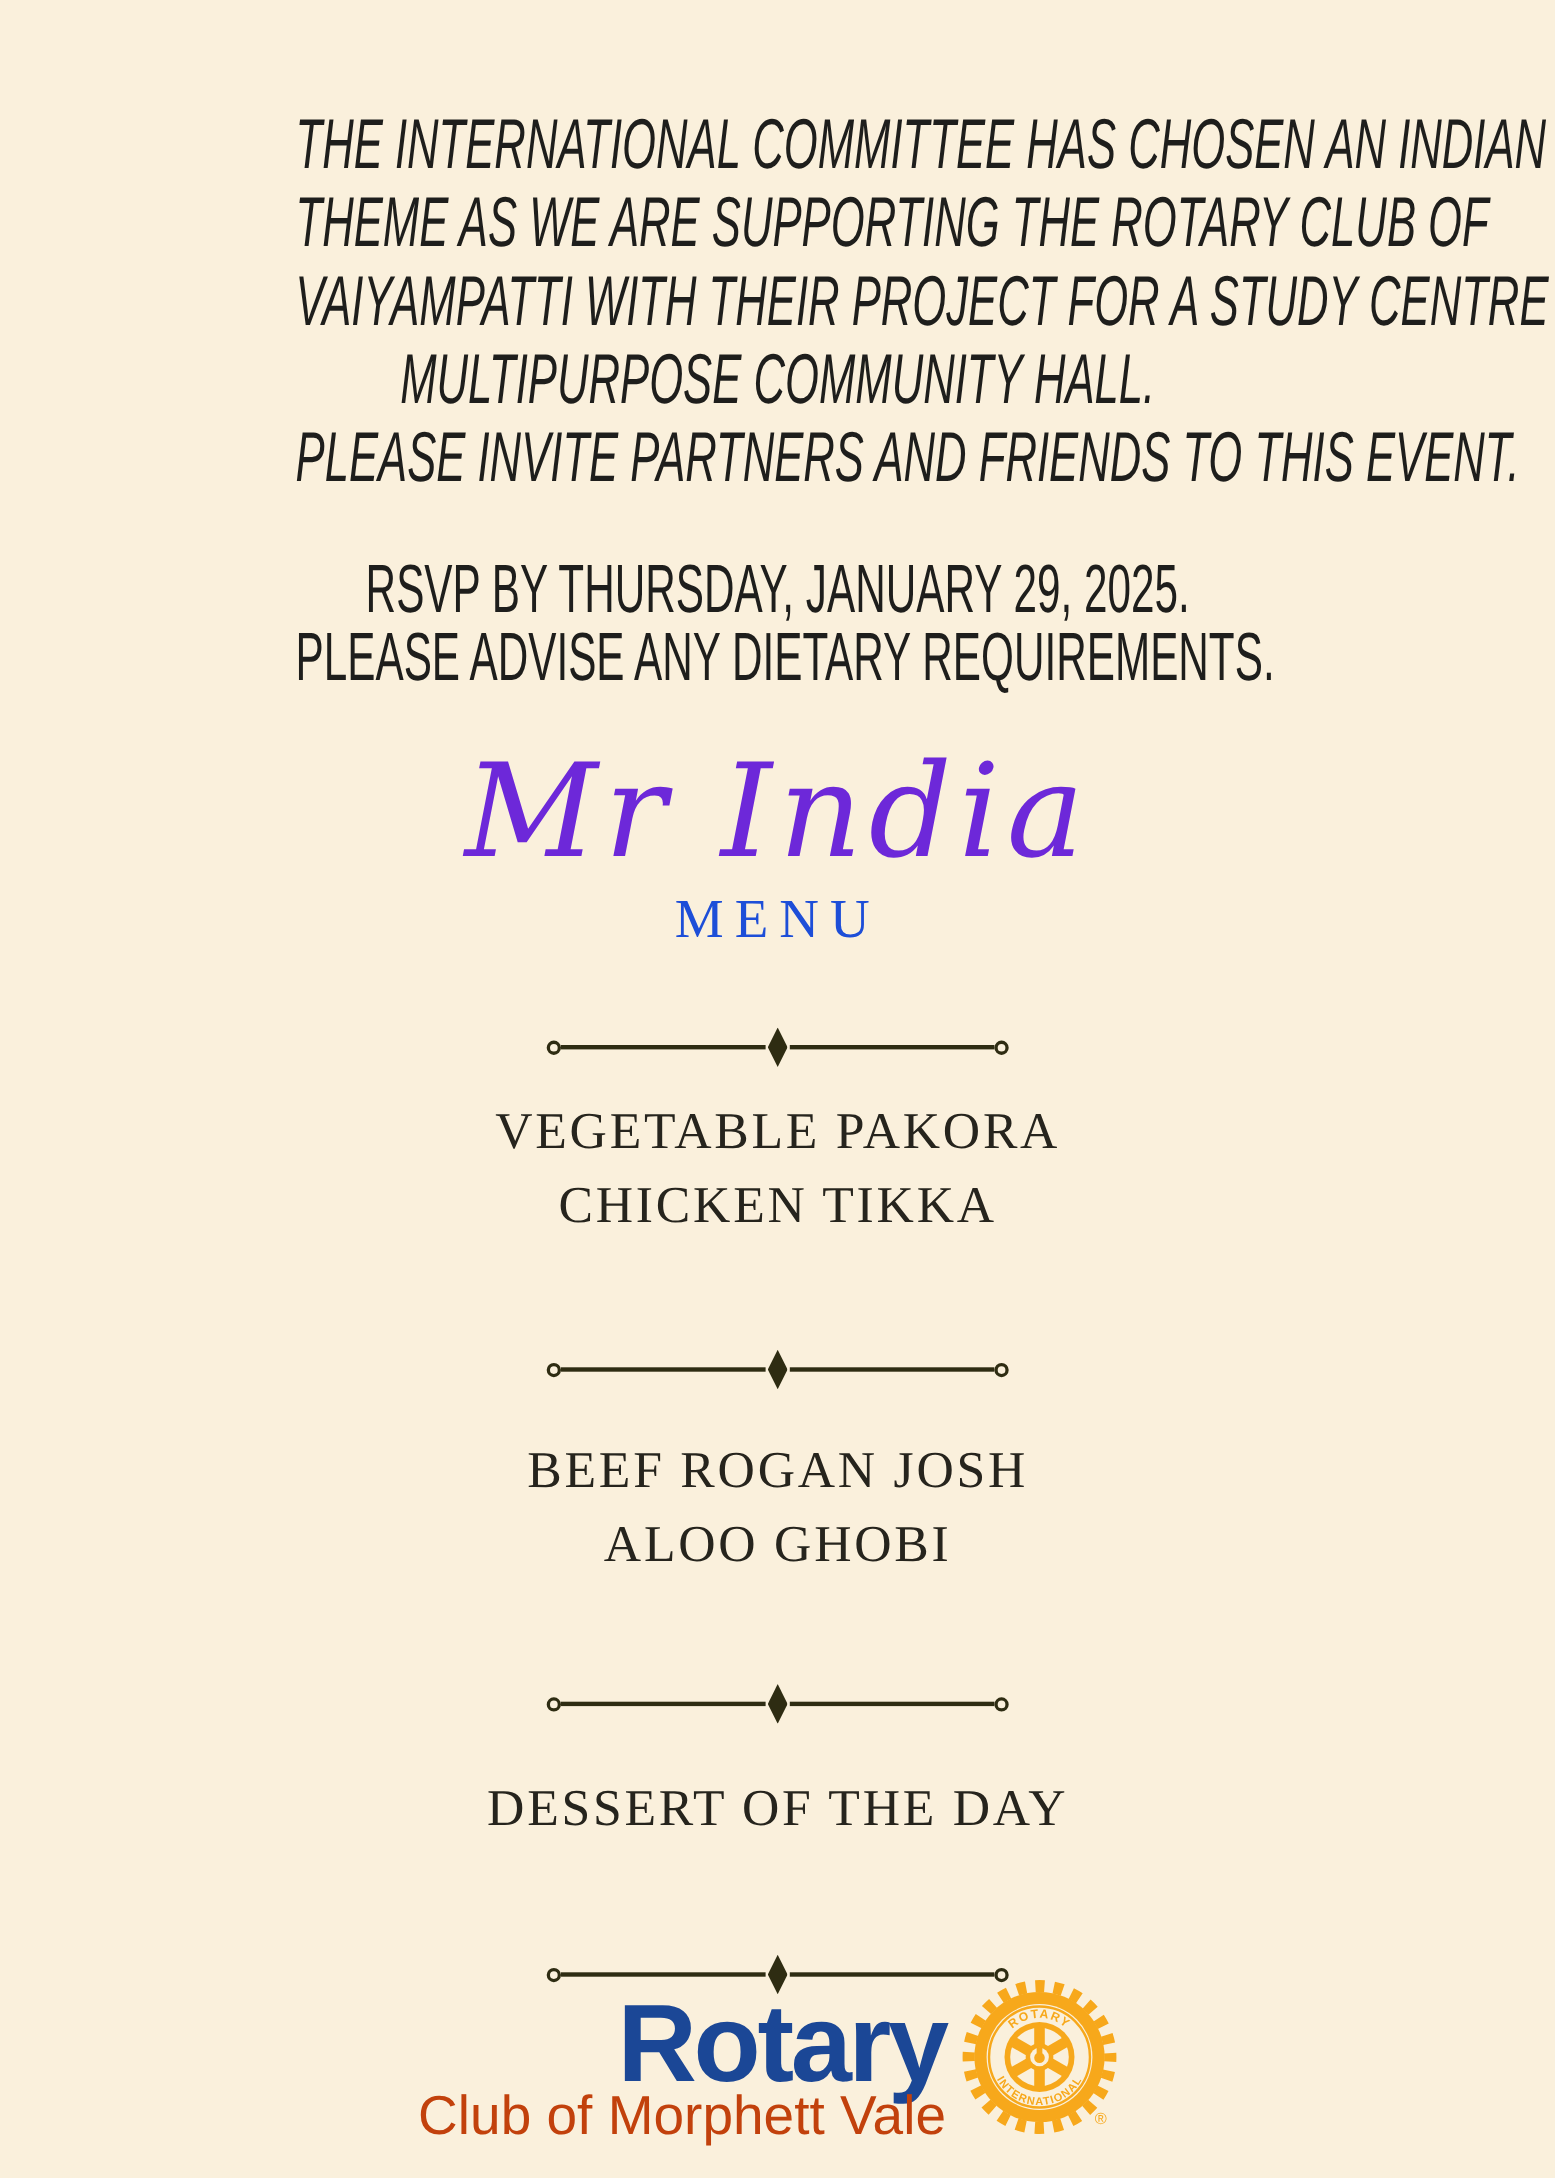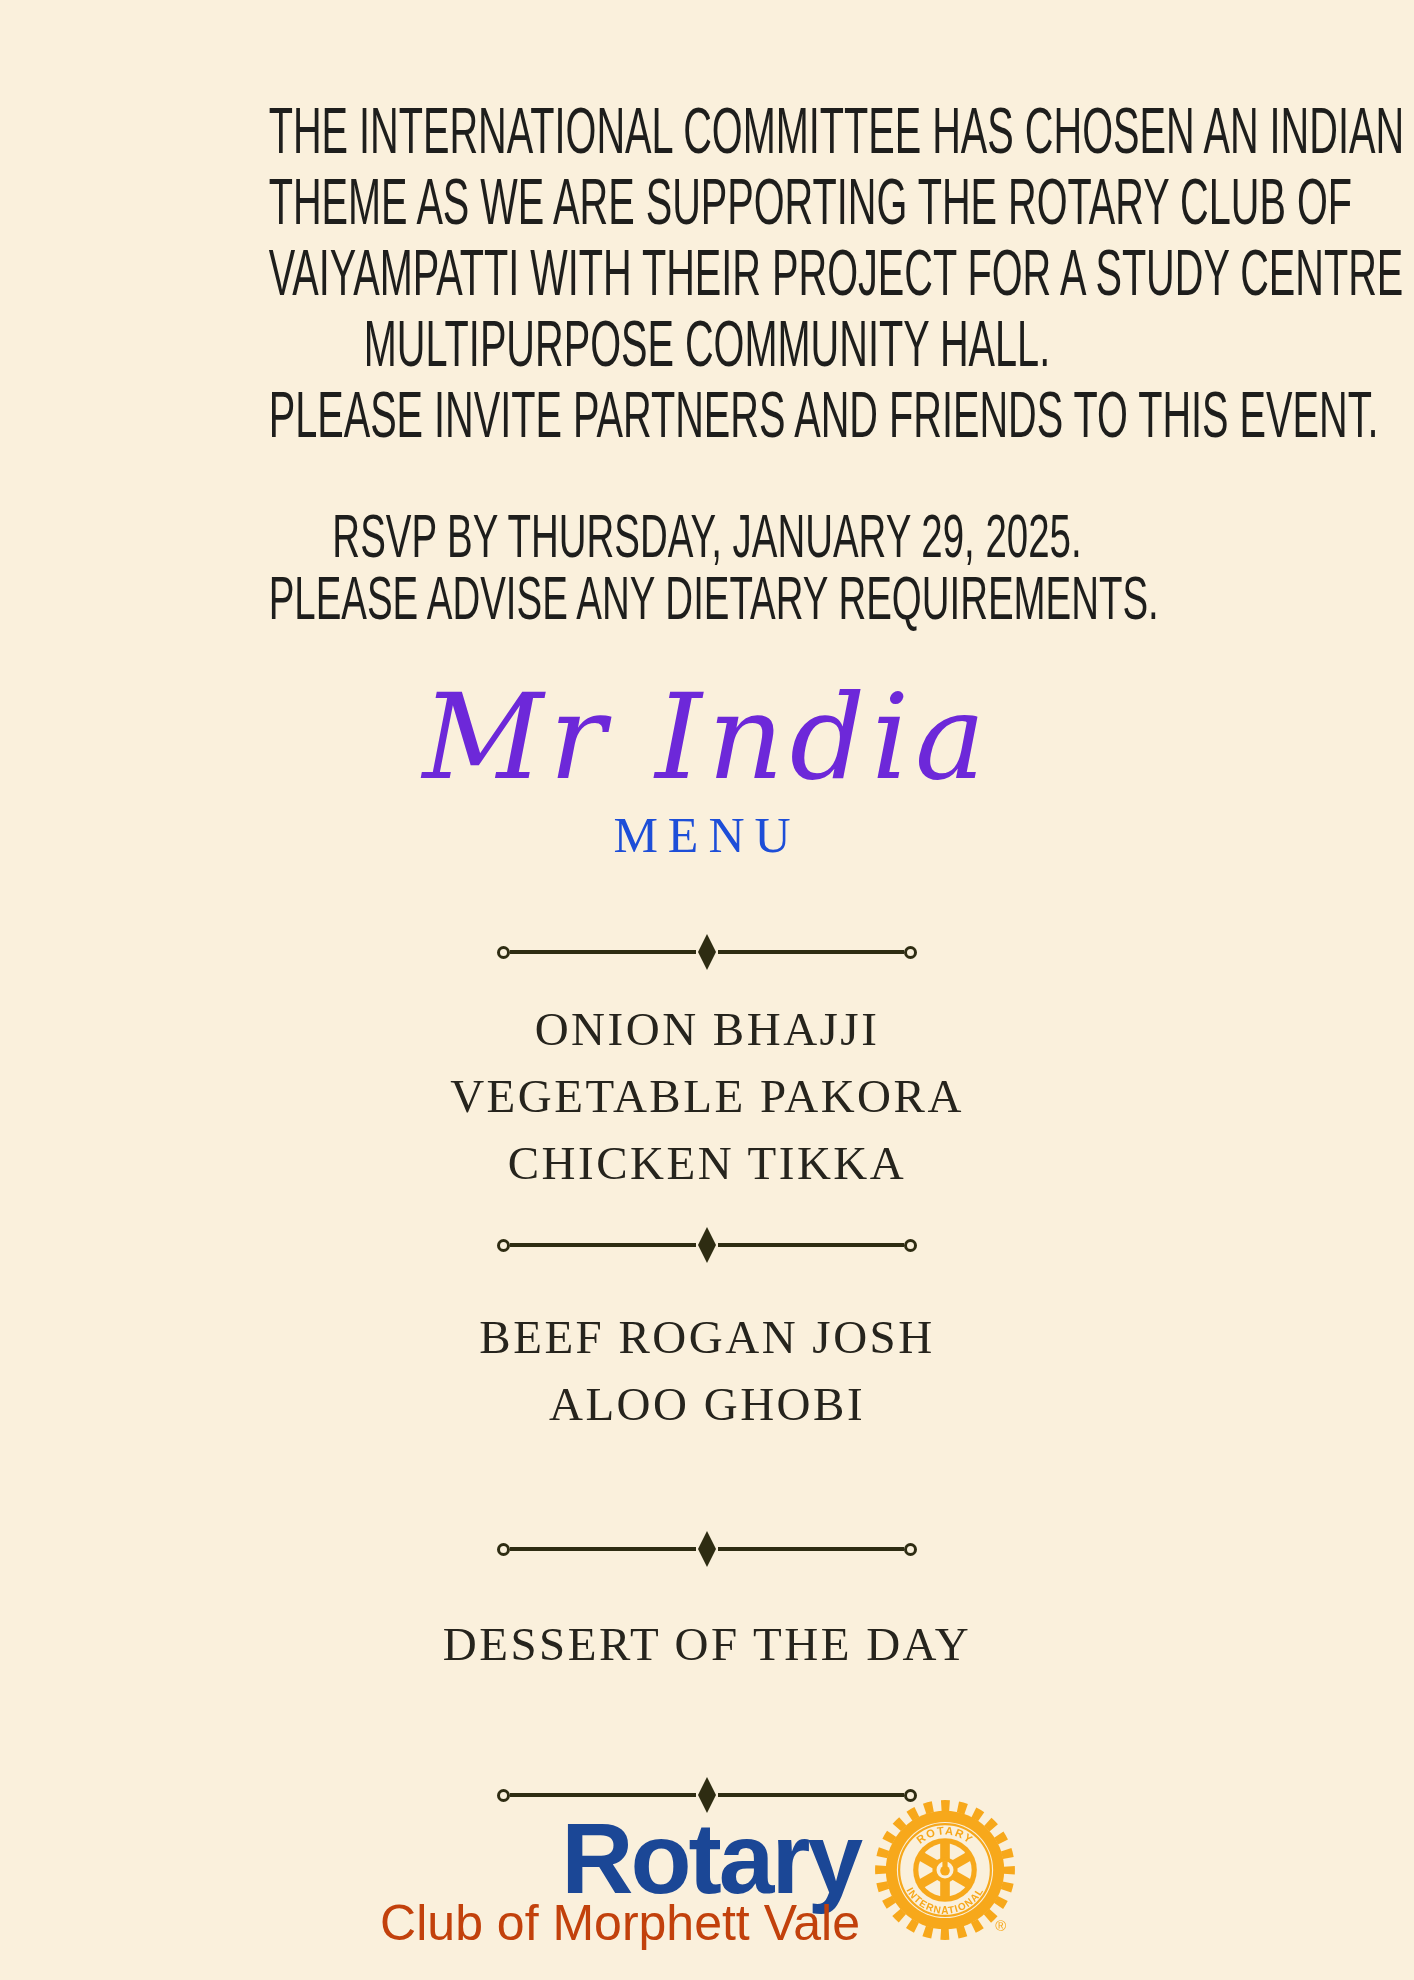--- a/index.html
+++ b/index.html
@@ -13,21 +13,21 @@
   
   .sans-line{
     font-family:"Liberation Sans",sans-serif;
     color:#1E1E1C;
     text-align:center;
     white-space:nowrap;
     transform:scaleX(0.62);
     transform-origin:50% 50%;
     font-weight:400;
   }
-  .intro{position:absolute;top:96px;left:0;width:100%;}
+  .intro{position:absolute;top:96px;left:0;width:100%;font-style:italic;}
   .intro .sans-line{font-size:64px;line-height:71px;}
   .rsvp{position:absolute;top:505px;left:0;width:100%;}
   .rsvp .sans-line{font-size:62px;line-height:62px;}
 
   .script-title{
     position:absolute;top:678px;left:0;width:100%;
     text-align:center;
     font-family:"DejaVu Serif",serif;
     font-style:italic;
     font-size:118px;
@@ -112,21 +112,20 @@
 
 <div class="divider d1">
   <span class="ring"></span>
   <span class="rule"></span>
   <span class="diamond"></span>
   <span class="rule"></span>
   <span class="ring"></span>
 </div>
 
 <section class="menu-section s1">
-  <div>ONION BHAJJI</div>
   <div>VEGETABLE PAKORA</div>
   <div>CHICKEN TIKKA</div>
 </section>
 
 <div class="divider d2">
   <span class="ring"></span>
   <span class="rule"></span>
   <span class="diamond"></span>
   <span class="rule"></span>
   <span class="ring"></span>

